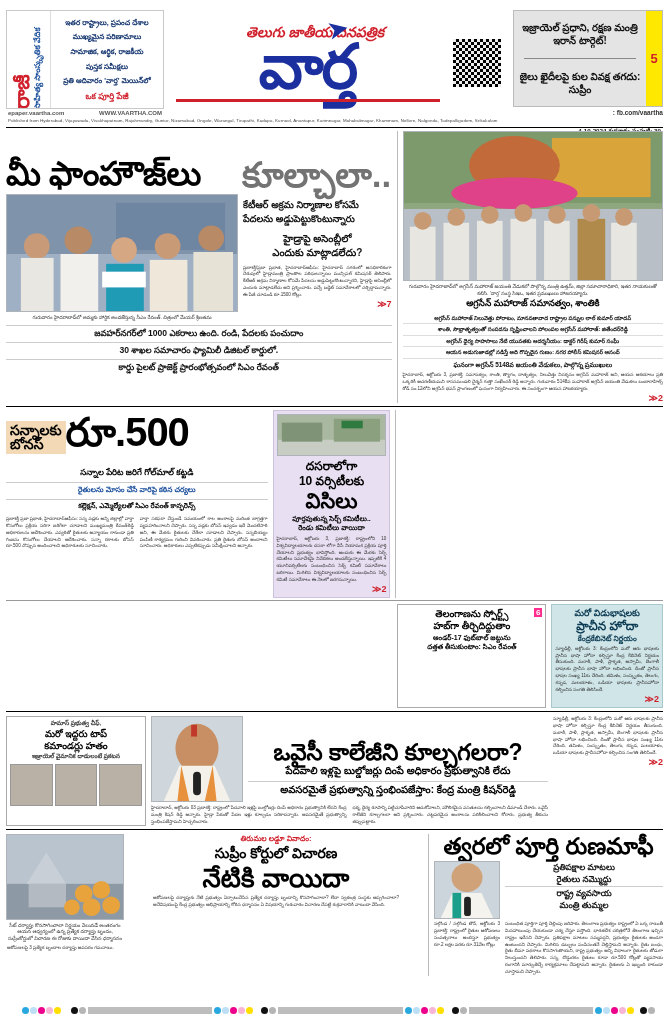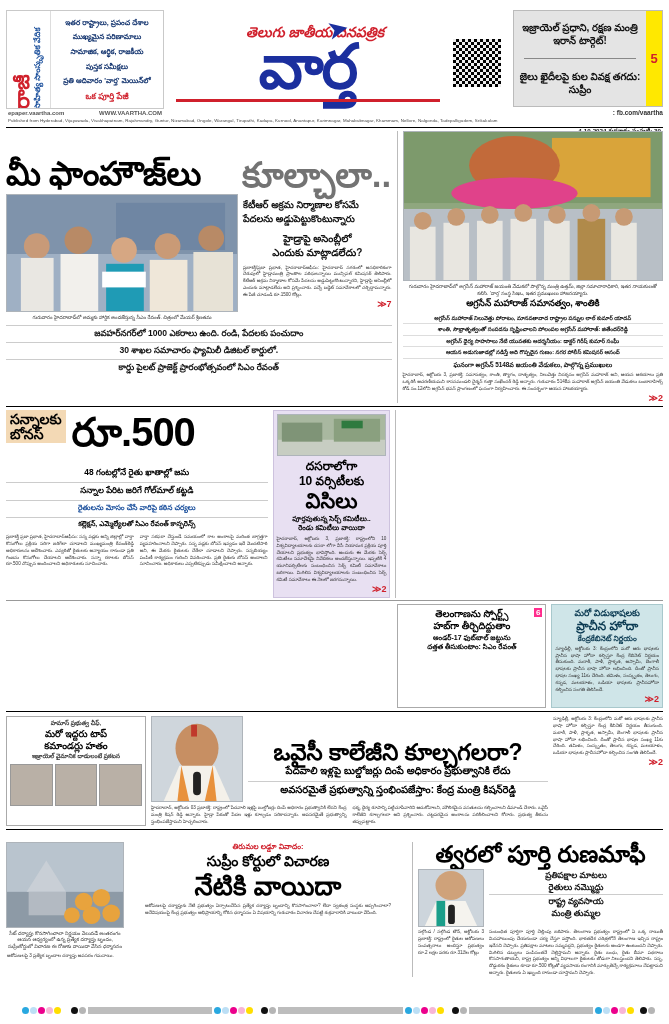--- a/index.html
+++ b/index.html
@@ -85,21 +85,21 @@
 
   .body-txt { font-size:4.6px; color:#333; line-height:1.5; text-align:justify; }
   .jump { color:#d0202c; font-weight:bold; font-size:9px; text-align:right; }
 
   
   .band2 { display:flex; gap:5px; margin-top:3px; }
   .b2-a { width:262px; }
   .b2-b { width:118px; background:#e8e0f2; border:1px solid #cdc2de; padding:3px; }
   .b2-c { width:268px; border-left:1px solid #bbb; padding-left:5px;}
 
-  .bonus-row { display:flex; align-items:flex-start; gap:6px; }
+  .bonus-row { display:flex; align-items:center; }
   .bonus-tag { background:#f3d9b5; padding:2px 4px; font-size:14px; font-weight:bold; line-height:1.05; color:#000; }
   .bonus-amt { font-size:40px; font-weight:bold; letter-spacing:-1px; }
   .sub-c { font-size:8.4px; font-weight:bold; text-align:center; padding:2.5px 0; border-bottom:1px solid #ccc; }
   .sub-c.noline { border-bottom:0; }
 
   .mid-hl { font-size:12px; font-weight:bold; text-align:center; line-height:1.25;}
   .mid-hl-big { font-size:21px; font-weight:bold; text-align:center; line-height:1.1;}
   .mid-sub { font-size:7px; font-weight:bold; text-align:center; line-height:1.35;}
 
   .hl-r1 { font-size:24px; font-weight:bold; text-align:center; line-height:1.08; }
@@ -120,21 +120,21 @@
   .hamas-box { width:140px; border:1px solid #aaa; padding:3px; }
   .hamas-t { font-size:9.5px; font-weight:bold; text-align:center; line-height:1.3; }
   .hamas-s { font-size:6px; font-weight:bold; text-align:center; color:#333; }
   .faces { display:flex; gap:2px; margin-top:3px; }
   .face { flex:1; height:42px; background:#b9b0a6; border:1px solid #999; }
   .owaisi-mid { flex:1; }
   .ow-hl { font-size:23px; font-weight:bold; text-align:center; line-height:1.1;margin-top:24px; }
   .ow-s { font-size:10px; font-weight:bold; text-align:center; }
 
   
-  .band5 { display:flex; gap:13px; margin-top:12px; }
+  .band5 { display:flex; gap:21px; margin-top:4px; }
   .sc-photo { width:118px; }
   .kicker { font-size:7.5px; font-weight:bold; color:#d0202c; text-align:center; }
   .b5-hl1 { font-size:14px; font-weight:bold; text-align:center; }
   .b5-hl2 { font-size:26px; font-weight:bold; text-align:center; line-height:1.05;}
   .b5-hl3 { font-size:23px; font-weight:bold; text-align:center; line-height:1.1;}
 
   
   .colorbar { position:absolute; left:0; bottom:8px; width:669px; height:12px; display:flex; align-items:center; }
   .cb-seg { display:flex; align-items:center; gap:1px; }
   .dot { width:7px; height:7px; border-radius:50%; }
@@ -300,21 +300,20 @@
   <div class="band2">
 
     <div class="b2-a">
       <div class="bonus-row">
         <div class="bonus-tag">
           <div>సన్నాలకు</div>
           <div>బోనస్</div>
         </div>
         <div class="bonus-amt">రూ.500</div>
       </div>
-      <div class="sub-c">48 గంటల్లోనే రైతు ఖాతాల్లో జమ</div>
       <div class="sub-c">సన్నాల పేరిట జరిగే గోల్‌మాల్ కట్టడి</div>
       <div class="sub-c" style="font-size:7.4px; color:#1a4f9c;">రైతులను మోసం చేసే వారిపై కఠిన చర్యలు</div>
       <div class="sub-c noline" style="font-size:7px;">కల్లెక్షన్, ఎమ్మెల్యేలతో సిఎం రేవంత్ కాన్ఫరెన్స్</div>
       <div style="display:flex; gap:6px; margin-top:2px;">
         <div class="body-txt" style="flex:1;">ప్రజాశక్తి ప్రజా ప్రభాత, హైదరాబాద్‌ఆఫీసు: సన్న వడ్లకు అన్ని జిల్లాల్లో వార్తా కొనుగోలు ప్రక్రియ సరిగా జరిగేలా చూడాలని ముఖ్యమంత్రి రేవంత్‌రెడ్డి అధికారులను ఆదేశించారు. ఎవ్వరితో రైతులకు అన్యాయం కాకుండా ప్రతి గింజను కొనుగోలు చేయాలని ఆదేశించారు. సన్నా రకాలకు బోనస్ రూ.500 చొప్పున అందించాలని అధికారులకు సూచించారు.</div>
         <div class="body-txt" style="flex:1;">వార్తా సరఫరా చేస్తుండే సమయంలో కాల అంశాలపై మరింత జాగ్రత్తగా వ్యవహరించాలని చెప్పారు. సన్న వడ్లకు బోనస్ ఇవ్వడం ఇదే మొదటిసారి అని, ఈ మేరకు రైతులకు చేరేలా చూడాలని చెప్పారు. సన్నబియ్యం పంపిణీ కార్యక్రమం గురించి వివరించారు. ప్రతి రైతుకు బోనస్ అందాలని సూచించారు. అధికారులు ఎప్పటికప్పుడు సమీక్షించాలని అన్నారు.</div>
       </div>
     </div>
 
     <div class="b2-b">

